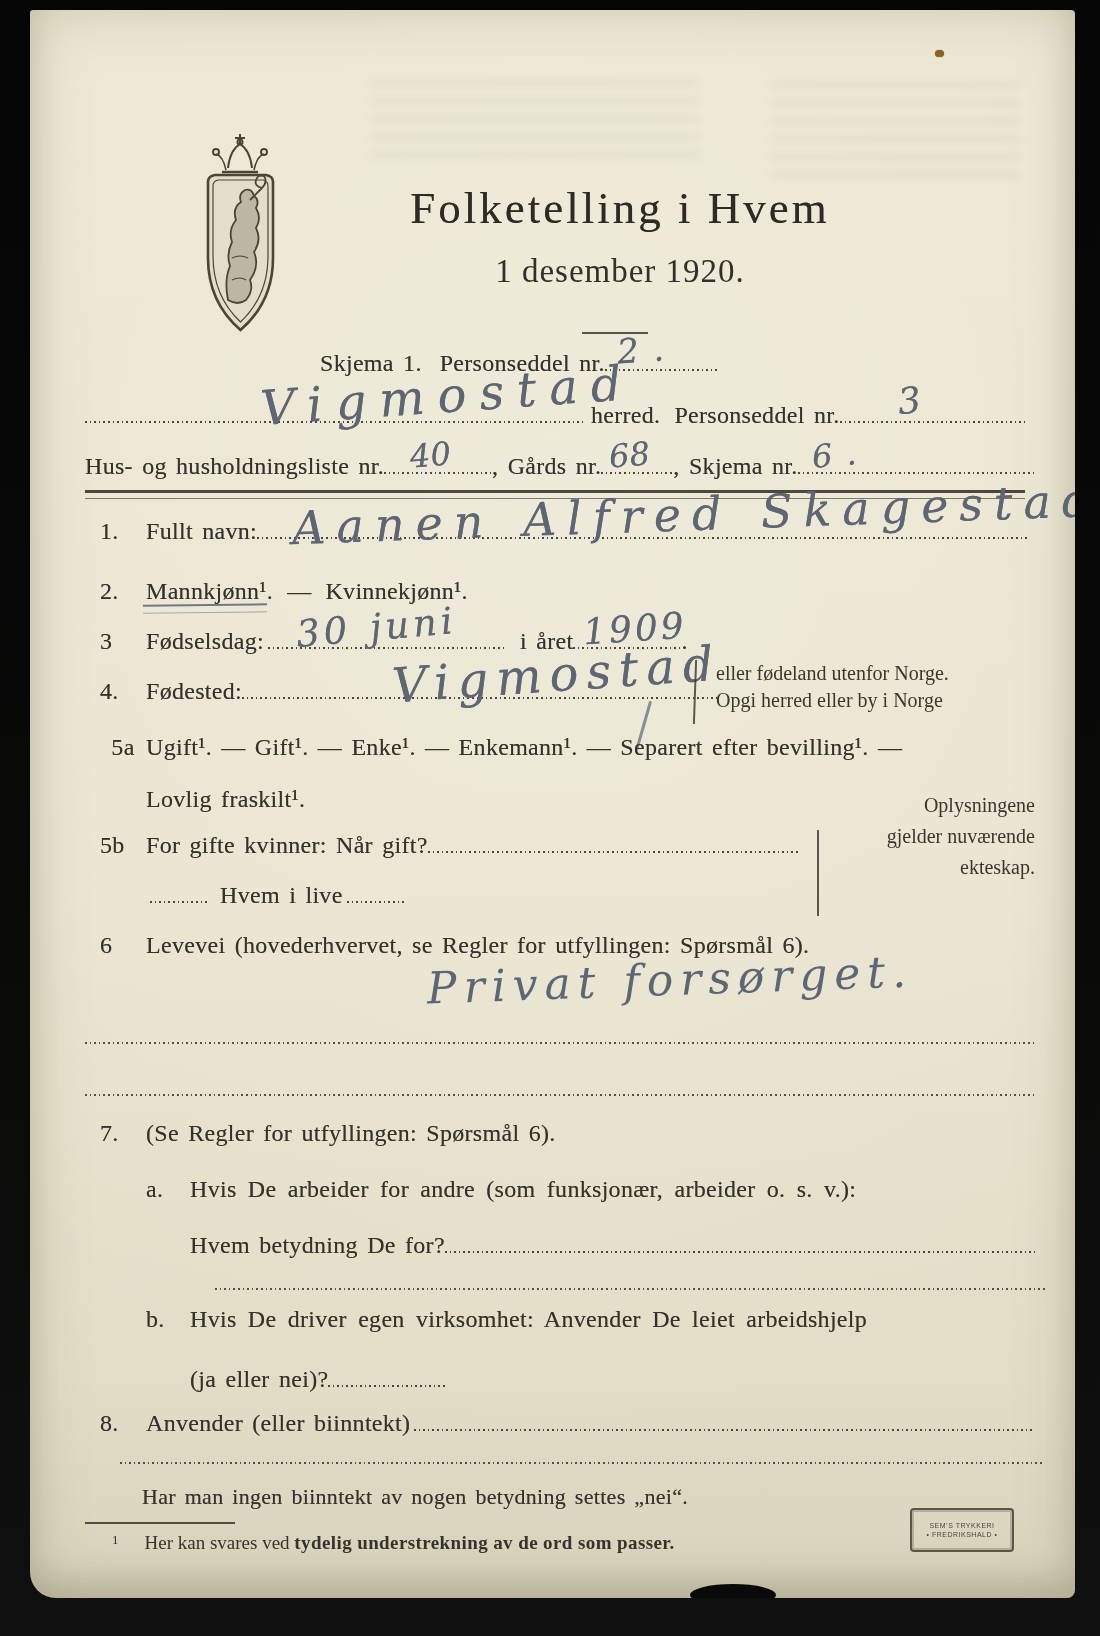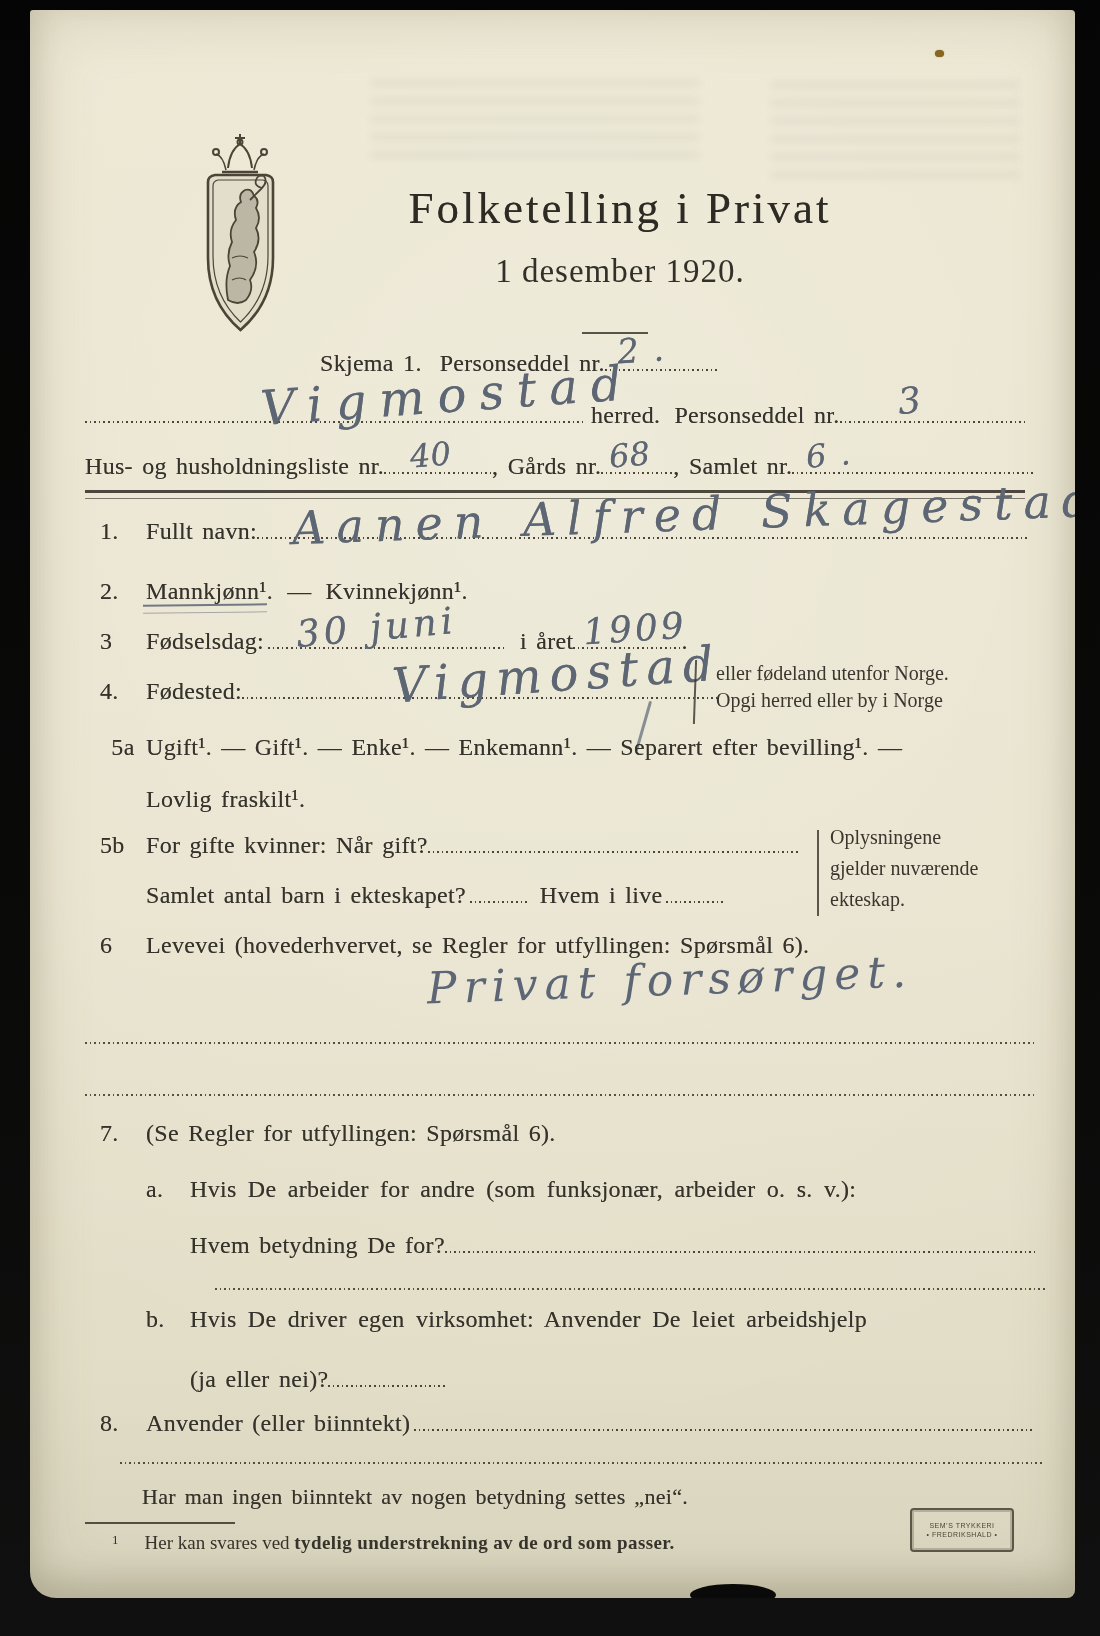--- a/index.html
+++ b/index.html
@@ -81,21 +81,21 @@
           <path d="M20 52 Q20 46 27 45 L78 45 Q85 46 85 52 L85 128 Q85 172 52.5 200 Q20 172 20 128 Z" stroke-width="2.6" fill="rgba(90,82,60,0.07)"></path>
           <path d="M25 56 Q25 51 30 50 L75 50 Q80 51 80 56 L80 126 Q80 166 52.5 192 Q25 166 25 126 Z" stroke-width="1.2"></path>
 
           <path d="M40 170 Q36 150 42 136 Q38 124 44 112 Q40 100 48 90 Q44 78 53 72 Q50 64 57 60 Q64 58 66 66 Q72 70 68 78 Q74 88 68 98 Q74 110 66 122 Q72 136 62 150 Q66 160 58 170 Q50 176 40 170 Z" stroke-width="1.8" fill="rgba(74,69,54,0.25)"></path>
           <path d="M62 70 L74 58 M74 58 Q80 52 76 46 Q70 44 68 50 Q66 56 74 58" stroke-width="1.8"></path>
           <path d="M44 150 Q52 146 58 150 M44 128 Q52 124 60 128" stroke-width="1.2"></path>
         </g>
       </svg>
     </div>
 
-    <div class="title">Folketelling i Privat</div>
+    <div class="title">Folketelling i Hvem</div>
     <div class="subtitle">1 desember 1920.</div>
     <div class="mini-divider"></div>
 
     <div class="row ink" style="left:290px;top:340px;width:520px;">
       <span>Skjema 1.</span>
       <span style="width:18px;flex:none;"></span>
       <span>Personseddel nr.</span>
       <span class="dots dotseg" style="width:115px;">
         <span class="hand hand-over" style="left:12px;bottom:1px;font-size:34px;transform:rotate(-4deg);">2 .</span>
       </span>
@@ -115,21 +115,21 @@
 
     <div class="row ink" style="left:55px;top:443px;width:950px;">
       <span>Hus- og husholdningsliste nr.</span>
       <span class="dots dotseg" style="width:108px;">
         <span class="hand hand-over" style="left:26px;bottom:0px;font-size:32px;transform:rotate(-5deg);">40</span>
       </span>
       <span>, Gårds nr.</span>
       <span class="dots dotseg" style="width:72px;">
         <span class="hand hand-over" style="left:8px;bottom:0px;font-size:32px;transform:rotate(-5deg);">68</span>
       </span>
-      <span>, Samlet nr.</span>
+      <span>, Skjema nr.</span>
       <span class="dots dotseg grow">
         <span class="hand hand-over" style="left:14px;bottom:0px;font-size:32px;transform:rotate(-5deg);">6 .</span>
       </span>
     </div>
 
     <div class="double-rule"></div>
 
     <div class="row ink" style="left:70px;top:508px;width:930px;">
       <span class="qno">1.</span>
       <span>Fullt navn:</span>
@@ -183,27 +183,26 @@
     <div class="row ink" style="left:116px;top:776px;width:400px;">
       <span>Lovlig fraskilt¹.</span>
     </div>
 
     <div class="row ink" style="left:70px;top:822px;width:700px;">
       <span class="qno">5b</span>
       <span>For gifte kvinner:  Når gift?</span>
       <span class="dots grow"></span>
     </div>
     <div class="vbar" style="left:787px;top:820px;height:86px;"></div>
-    <div class="note-block" style="left:800px;top:812px;width:205px;text-align:left;line-height:31px;">
+    <div class="note-block" style="left:800px;top:780px;width:205px;text-align:right;line-height:31px;">
       <div>Oplysningene</div>
       <div>gjelder nuværende</div>
       <div>ekteskap.</div>
     </div>
     <div class="row ink" style="left:116px;top:872px;width:660px;">
-      <span>Samlet antal barn i ekteskapet?</span>
       <span class="dots" style="width:58px;flex:none;margin-left:4px;"></span>
       <span style="width:12px;flex:none;"></span>
       <span>Hvem i live</span>
       <span class="dots" style="width:58px;flex:none;margin-left:4px;"></span>
     </div>
 
     <div class="row ink" style="left:70px;top:922px;width:930px;">
       <span class="qno">6</span>
       <span>Levevei (hovederhvervet, se Regler for utfyllingen:  Spørsmål 6).</span>
     </div>

